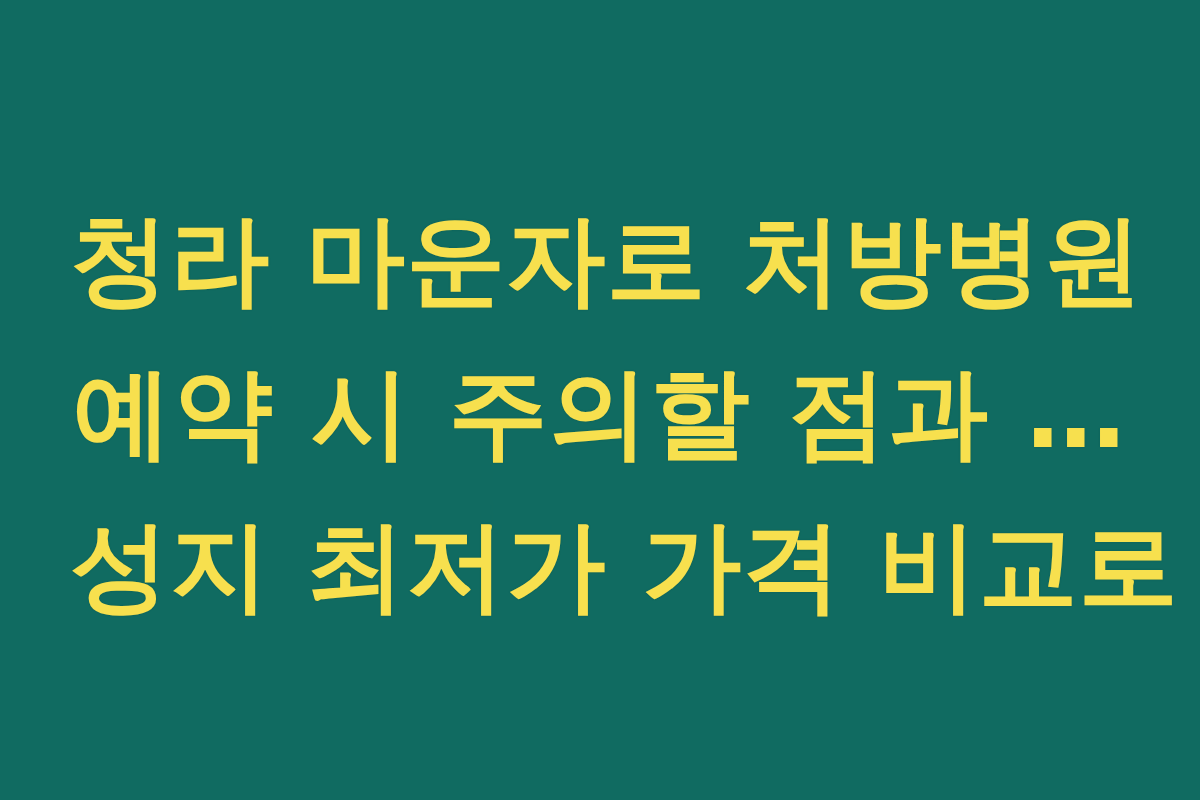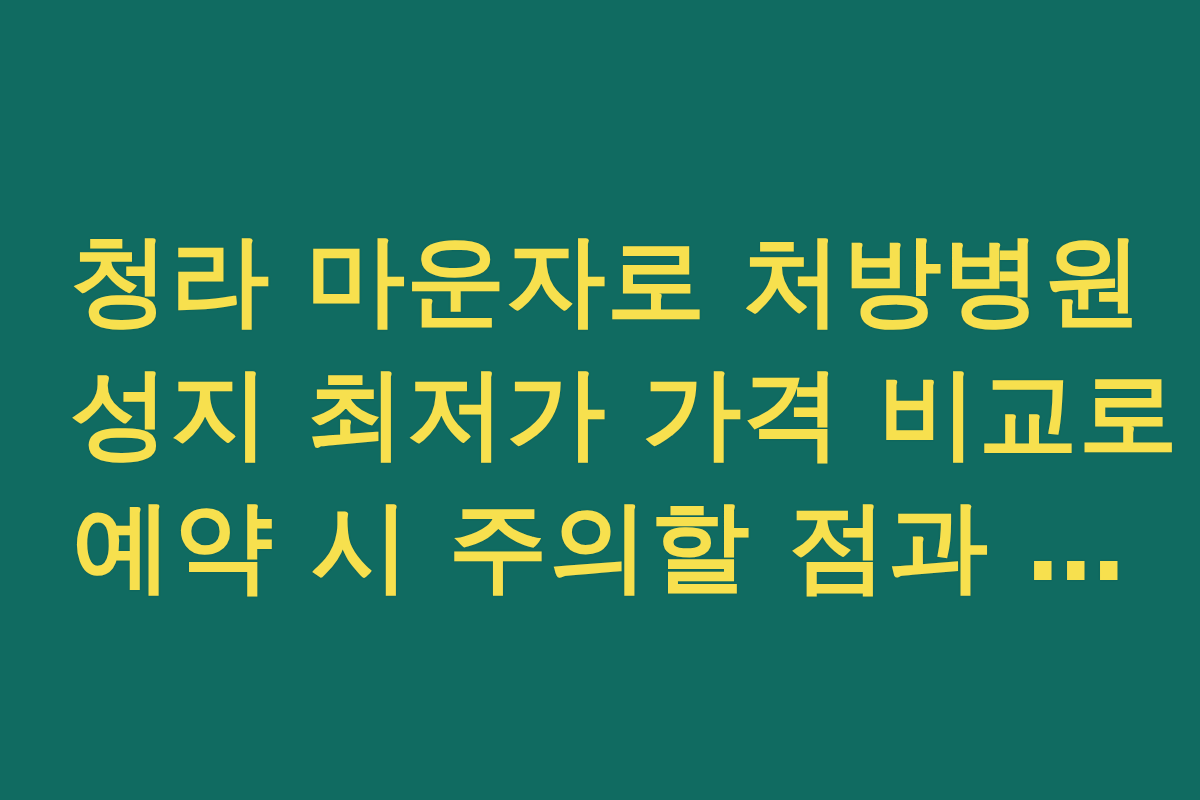--- a/index.html
+++ b/index.html
@@ -26,20 +26,21 @@
   }
 
   #headline-block {
     width: 1060px;
     display: flex;
     flex-direction: column;
     align-items: center;
     justify-content: center;
     
     margin-top: 24px;
+    gap: 20px;
   }
 
   .headline-line {
     display: block;
     width: 100%;
     text-align: center;
     color: #F7E04E;
     font-family: "DejaVu Sans", sans-serif;
     font-weight: 700;
     font-size: 99px;
@@ -57,19 +58,19 @@
 </style>
 </head>
 <body>
 
 <div id="title-card">
 
   <div id="headline-block">
 
     <span class="headline-line line-1">청라 마운자로 처방병원</span>
 
+    <span class="headline-line line-3">예약 시 주의할 점과 …</span>
+
     <span class="headline-line line-2">성지 최저가 가격 비교로</span>
-
-    <span class="headline-line line-3">예약 시 주의할 점과 …</span>
 
   </div>
 
 </div>
 
 </body></html>

